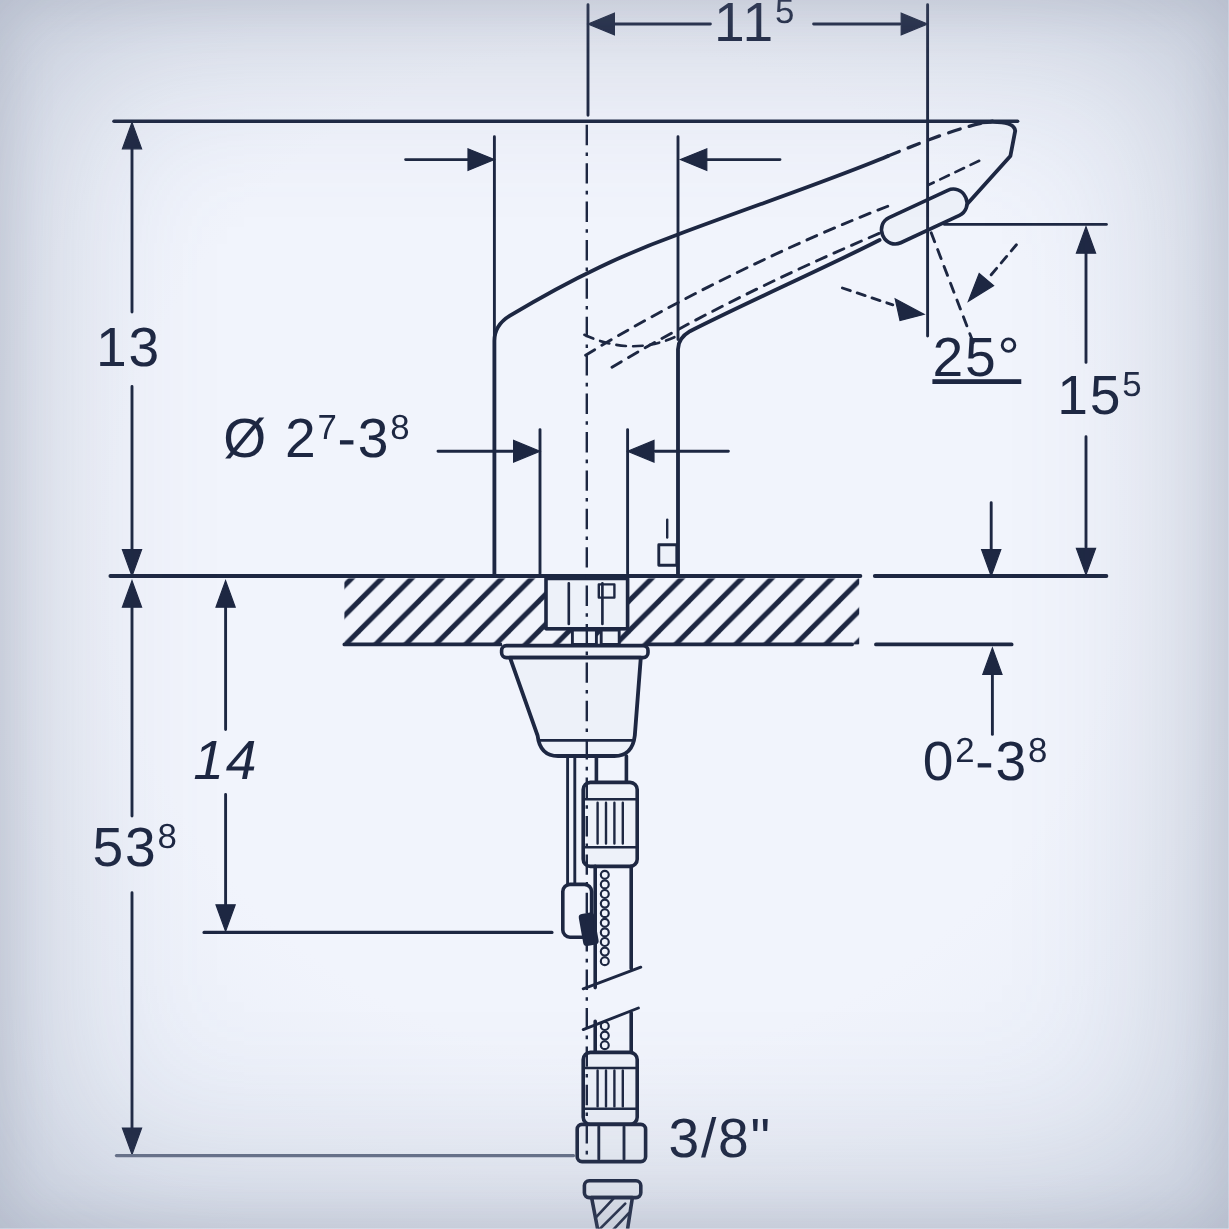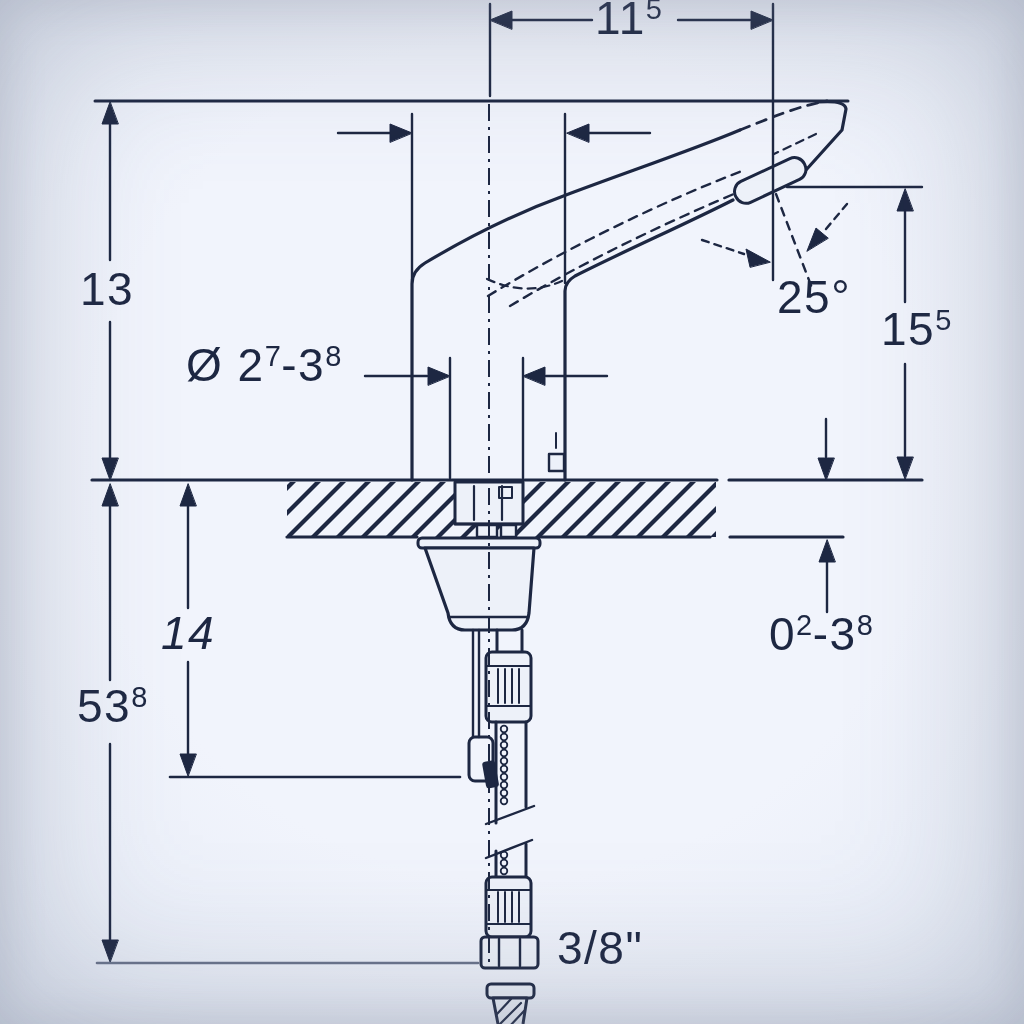--- a/index.html
+++ b/index.html
@@ -186,21 +186,21 @@
   <path d="M489,104 V965" stroke="#1d2742" stroke-width="2" stroke-dasharray="17 6 3 6" fill="none"></path>
 </svg>
 
   <div class="lbl" style="left:595px;top:-5px;"><span>11</span><sup>5</sup></div>
 
 
   <div class="lbl" style="left:80px;top:266px;"><span>13</span></div>
 
   <div class="lbl" style="left:186px;top:342px;text-align:center;"><span>Ø 2</span><sup>7</sup><span>-3</span><sup>8</sup></div>
 
-  <div class="lbl" style="left:777px;top:274px;"><span>25°</span></div>
+  <div class="lbl" style="left:777px;top:274px;text-decoration:underline;"><span>25°</span></div>
 
   <div class="lbl" style="left:881px;top:306px;"><span>15</span><sup>5</sup></div>
 
   <div class="lbl" style="left:769px;top:611px;"><span>0</span><sup>2</sup><span>-3</span><sup>8</sup></div>
 
   <div class="lbl" style="left:161px;top:610px;font-style:italic;"><span>14</span></div>
 
   <div class="lbl" style="left:77px;top:683px;"><span>53</span><sup>8</sup></div>
 
   <div class="lbl" style="left:557px;top:925px;"><span>3/8"</span></div>

